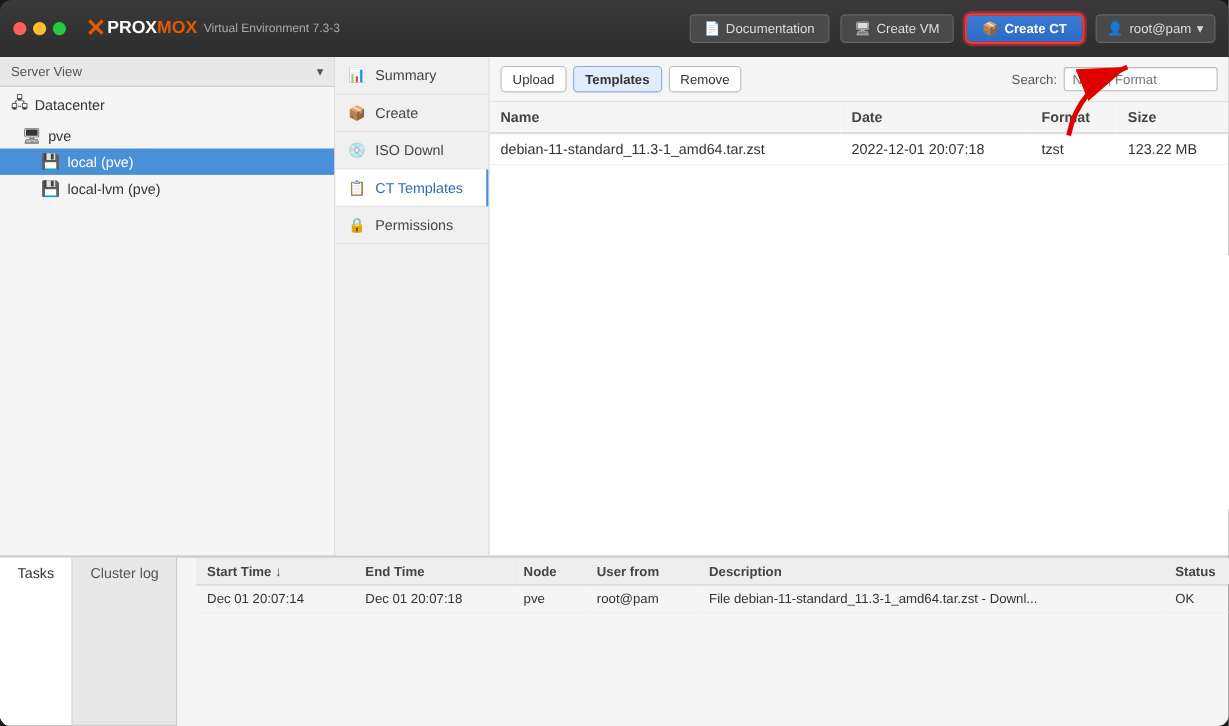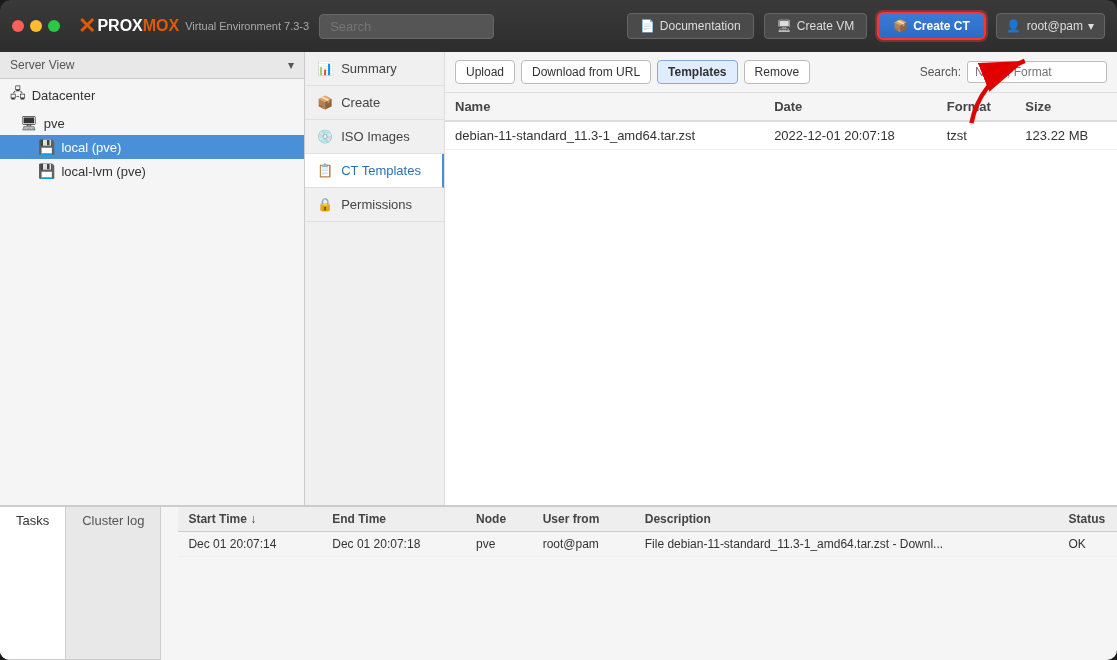--- a/index.html
+++ b/index.html
@@ -331,21 +331,20 @@
       <div class="traffic-light tl-max"></div>
     </div>
 
     <div class="prox-logo">
       <span style="color:#e05a00;font-size:22px;font-weight:900;margin-right:1px;">✕</span>
       <span style="color:white;font-weight:900;font-size:16px;">PROX</span>
         <span style="color:#e05a00;font-weight:900;font-size:16px;">MOX</span>
       <span style="color:#aaa;font-size:11px;margin-left:6px;">Virtual Environment 7.3-3</span>
     </div>
 
-    <input class="search-box" type="text" placeholder="Search" style="">
 
     <div class="titlebar-spacer"></div>
 
     <button class="titlebar-btn">
       <span>📄</span>
       <span>Documentation</span>
     </button>
 
     <button class="titlebar-btn">
       <span>🖥</span>
@@ -413,37 +412,36 @@
           <div class="nav-tab-item">
             <span>📊</span>
             <span>Summary</span>
           </div>
           <div class="nav-tab-item">
             <span>📦</span>
             <span>Create</span>
           </div>
           <div class="nav-tab-item">
             <span>💿</span>
-            <span>ISO Images</span>
+            <span>ISO Downl</span>
           </div>
           <div class="nav-tab-item active">
             <span>📋</span>
             <span>CT Templates</span>
           </div>
           <div class="nav-tab-item">
             <span>🔒</span>
             <span>Permissions</span>
           </div>
         </div>
 
         <div class="tab-content">
 
           <div class="toolbar">
             <button class="toolbar-btn">Upload</button>
-            <button class="toolbar-btn">Download from URL</button>
             <button class="toolbar-btn active-tab">Templates</button>
             <button class="toolbar-btn">Remove</button>
             <span class="search-label">Search:</span>
             <input class="search-input" type="text" placeholder="Name, Format" style="">
           </div>
 
           <div class="table-container">
             <table class="data-table">
               <thead>
                 <tr>

